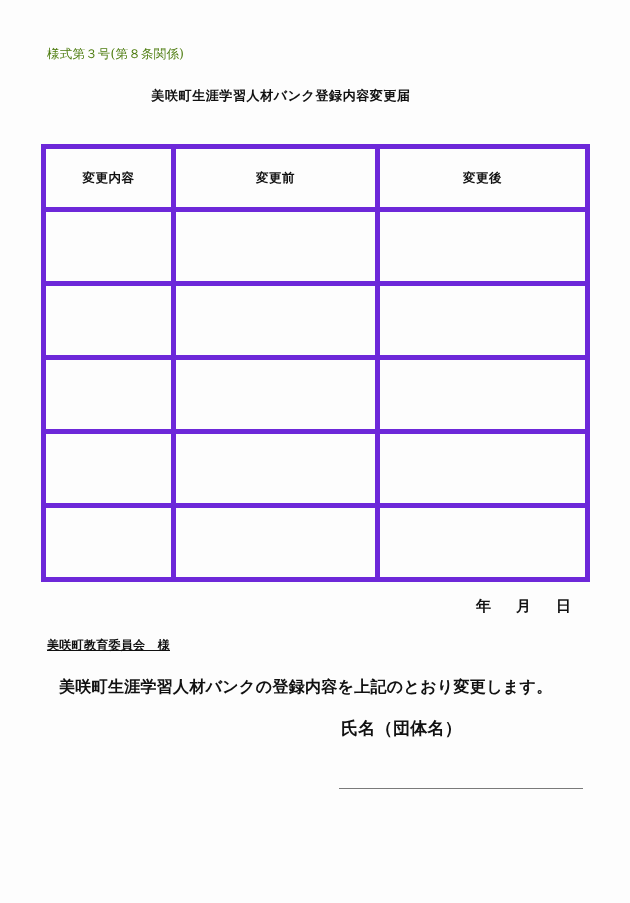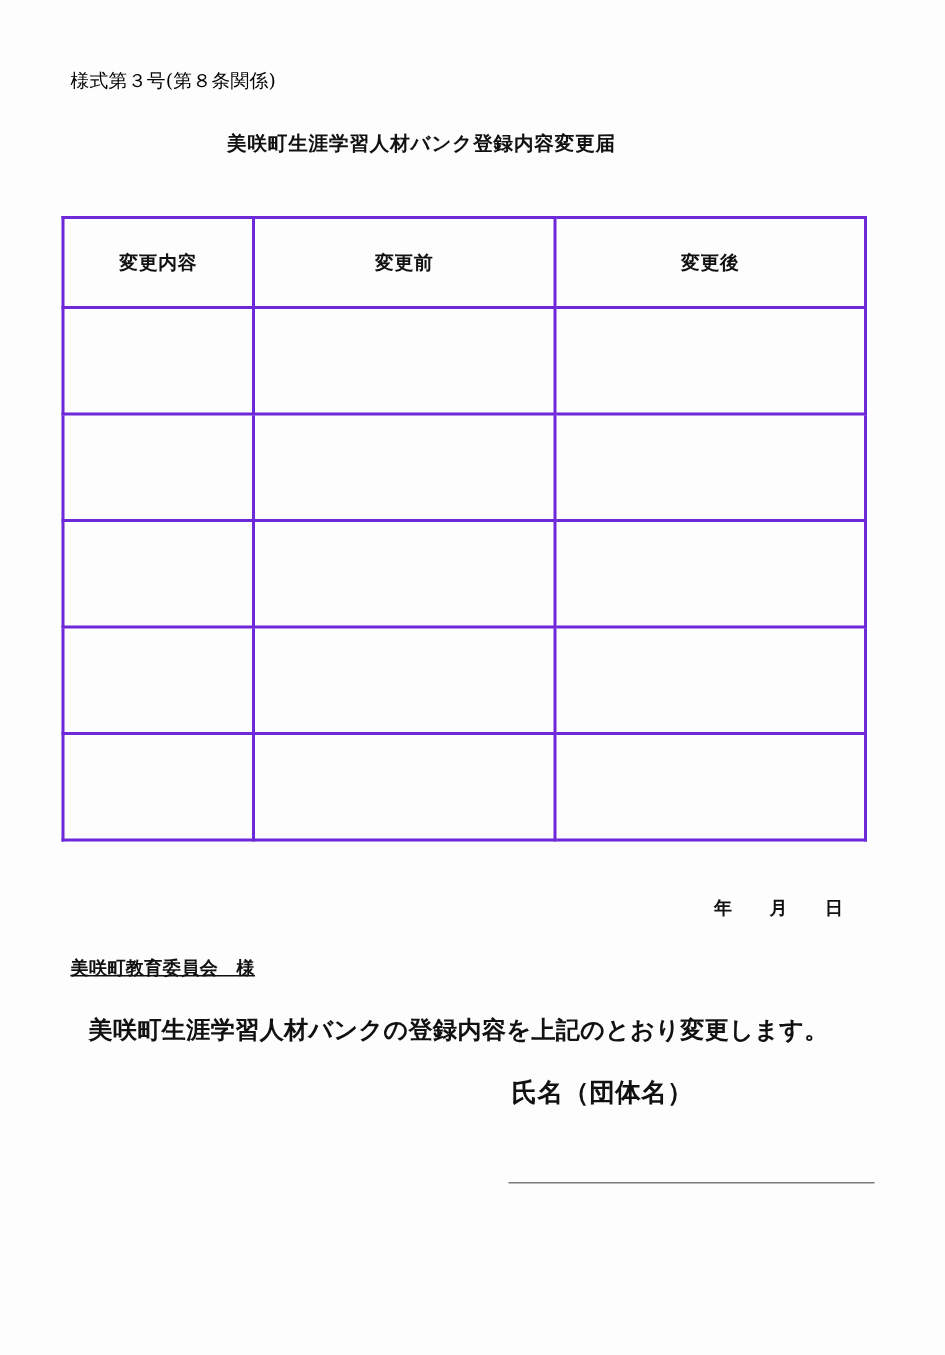--- a/index.html
+++ b/index.html
@@ -1,26 +1,26 @@
 <!DOCTYPE html>
 <html><head>
 <meta charset="utf-8">
 <style>
   html, body { margin:0; padding:0; }
   body { width:630px; height:903px; background:#fdfdfd; position:relative; overflow:hidden;
          font-family:"DejaVu Sans","Liberation Sans",sans-serif; color:#111; }
   .abs { position:absolute; }
-  #form-number { left:47px; top:46px; font-family:"DejaVu Serif","Liberation Serif",serif; font-size:12.5px; color:#000000; letter-spacing:0.2px; }
+  #form-number { left:47px; top:46px; font-family:"DejaVu Serif","Liberation Serif",serif; font-size:12.5px; color:#4d7c0f; letter-spacing:0.2px; }
   #doc-title { left:0; width:562px; top:87px; text-align:center; font-size:13px; font-weight:bold; letter-spacing:0.6px; }
   table { position:absolute; left:41px; top:144px; border-collapse:collapse; }
-  td, th { border:2px solid #6d28d9; padding:0; }
+  td, th { border:5px solid #6d28d9; padding:0; }
   th { font-size:12.5px; font-weight:bold; height:58px; text-align:center; letter-spacing:0.5px; }
   td { height:69px; }
   .c1 { width:125px; } .c2 { width:199px; } .c3 { width:205px; }
-  #date-line { left:476px; top:597px; font-size:12px; font-weight:bold; }
+  #date-line { left:476px; top:597px; font-size:15px; font-weight:bold; }
   #date-line span { display:inline-block; }
   #addressee { left:47px; top:637px; font-size:12px; font-weight:bold; letter-spacing:0.3px;text-decoration:underline; }
   #statement { left:59px; top:677px; font-size:16px; font-weight:bold; letter-spacing:0.3px; }
   #name-label { left:341px; top:717px; font-size:17px; font-weight:bold; letter-spacing:0.3px; }
   #signature-line { left:339px; top:788px; width:244px; height:0; border-top:1px solid #7a7a7a; }
 </style>
 </head>
 <body>
 
 <div id="form-number" class="abs">様式第３号(第８条関係)</div>

